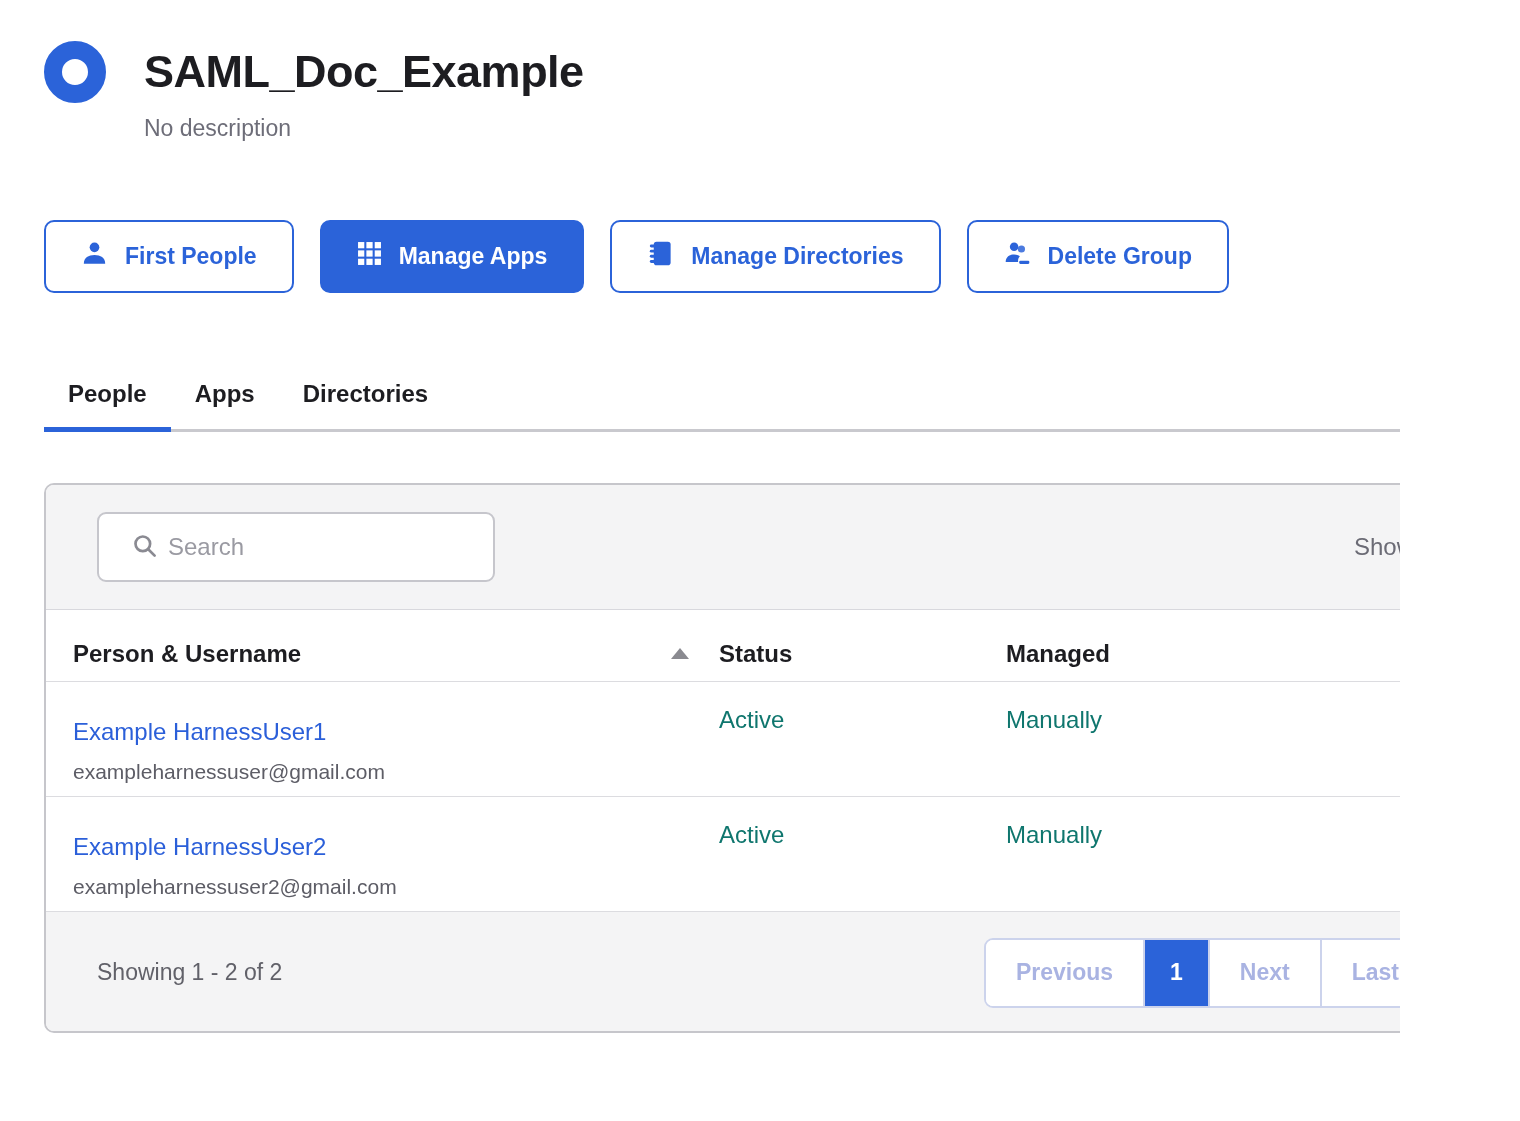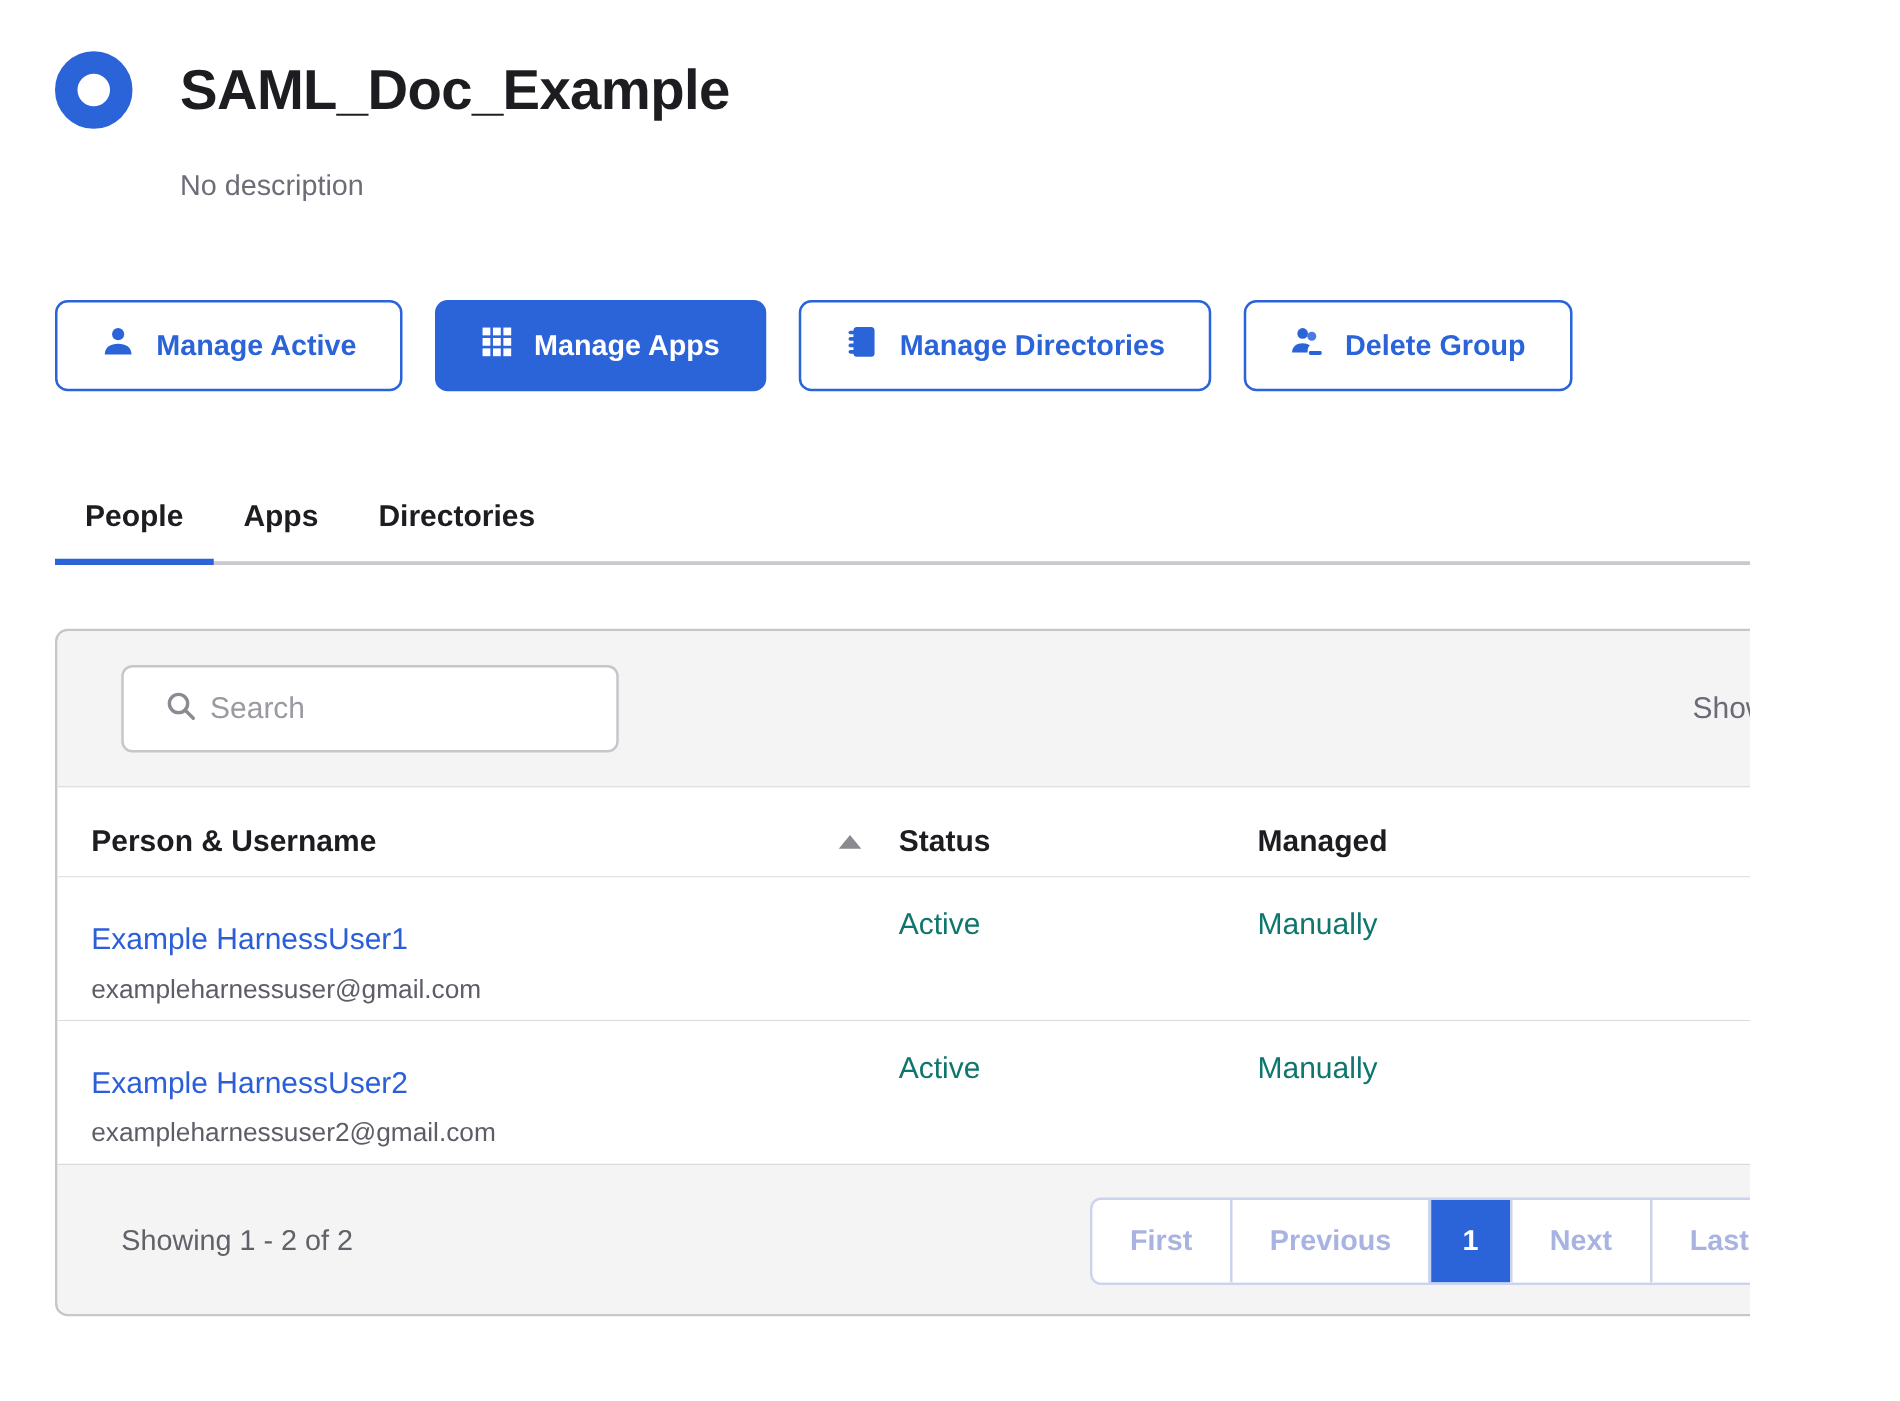--- a/index.html
+++ b/index.html
@@ -4,21 +4,21 @@
 <style>
   * { margin:0; padding:0; box-sizing:border-box; }
   html,body { width:1520px; height:1121px; background:#ffffff; font-family:"Liberation Sans", sans-serif; }
   .page { width:1400px; height:1121px; overflow:hidden; }
 
   
   .group-header { display:flex; margin:41px 0 0 44px; }
   .ring-icon { width:62px; height:62px; border-radius:50%; border:18px solid #2b63d9; flex:none; }
   .title-block { margin-left:38px; }
   .page-title { font-size:45px; font-weight:700; color:#1d1d21; line-height:62px; letter-spacing:-0.5px; }
-  .page-desc { margin-top:32px; font-size:23px; color:#6d6d78; line-height:26px; }
+  .page-desc { margin-top:12px; font-size:23px; color:#6d6d78; line-height:26px; }
 
   
   .actions { display:flex; gap:26px; margin:79px 0 0 44px; }
   .btn { height:73px; display:flex; align-items:center; gap:17px; padding:0 35px;
          border:2px solid #2b63d9; border-radius:10px; background:#ffffff;
          color:#2b63d9; font-size:23px; font-weight:700; font-family:inherit; cursor:pointer; }
   .btn.primary { background:#2b63d9; color:#ffffff; }
   .btn svg { flex:none; }
 
   
@@ -75,21 +75,21 @@
   </div>
 
   <div class="actions">
     <button class="btn">
       <span>
         <svg width="27" height="27" viewBox="0 0 24 24" fill="#2b63d9">
             <circle cx="12" cy="6.5" r="4.3"></circle>
             <path d="M2.5 21c0-5.2 4.2-7.6 9.5-7.6s9.5 2.4 9.5 7.6z"></path>
           </svg>
       </span>
-      <span>Manage Active</span>
+      <span>First People</span>
     </button>
 
     <button class="btn primary">
       <span>
         <svg width="25" height="25" viewBox="0 0 24 24" fill="#ffffff">
             <rect x="1" y="1" width="6" height="6"></rect>
             <rect x="9" y="1" width="6" height="6"></rect>
             <rect x="17" y="1" width="6" height="6"></rect>
             <rect x="1" y="9" width="6" height="6"></rect>
             <rect x="9" y="9" width="6" height="6"></rect>
@@ -178,21 +178,20 @@
         </div>
       </div>
       <div class="cell col-status cell-text">Active</div>
       <div class="cell col-managed cell-text">Manually</div>
     </div>
 
     <div class="tfoot">
       <div class="showing">Showing 1 - 2 of 2</div>
       <div class="spacer"></div>
       <div class="pagination">
-        <div class="page-btn">First</div>
         <div class="page-btn">Previous</div>
         <div class="page-btn current">1</div>
         <div class="page-btn">Next</div>
         <div class="page-btn">Last</div>
       </div>
     </div>
 
   </div>
 </div>
 

